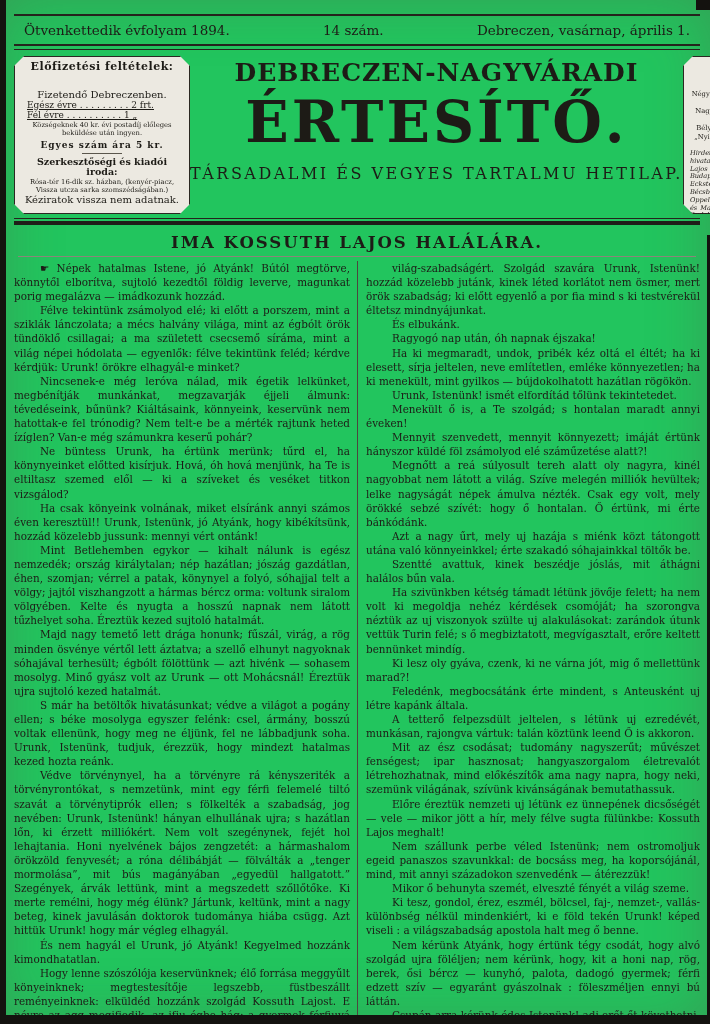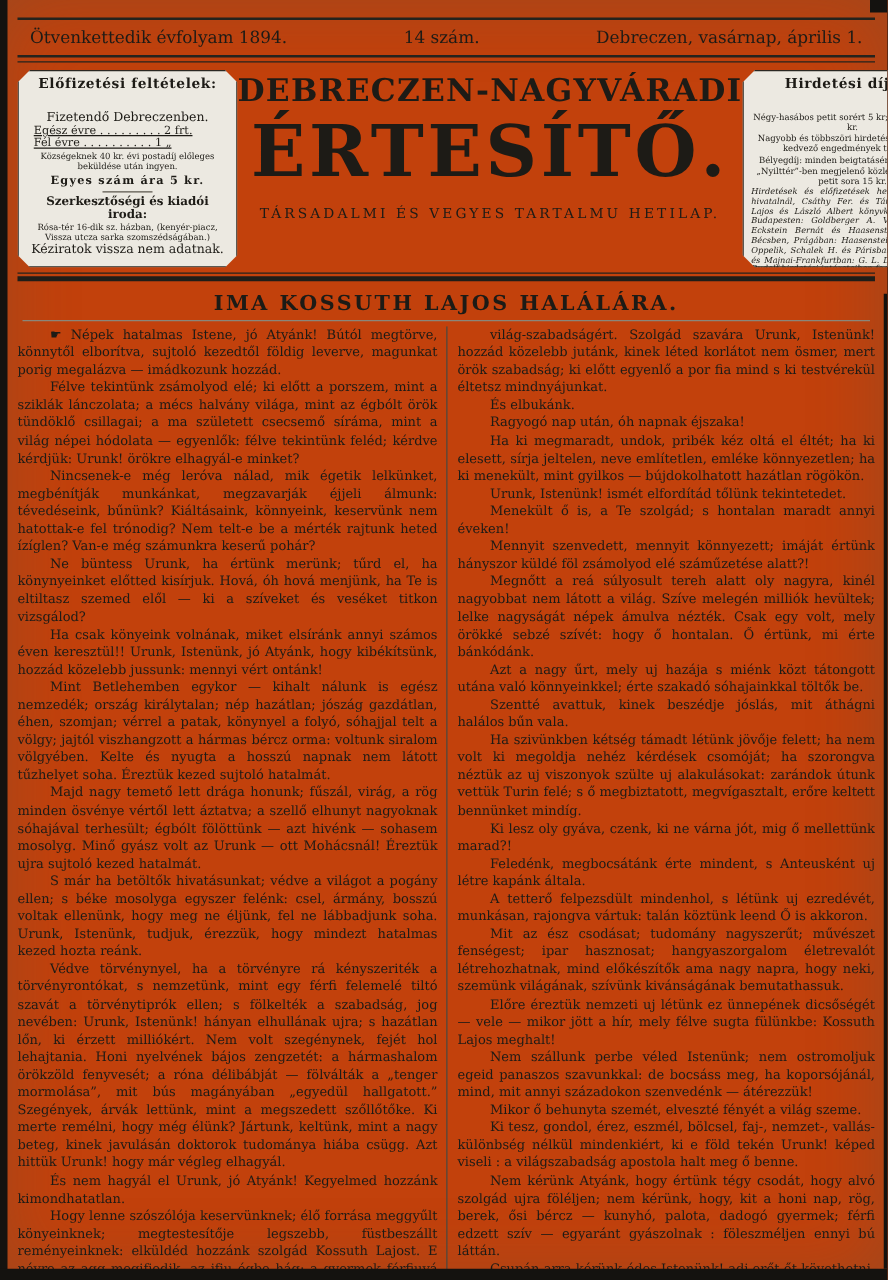--- a/index.html
+++ b/index.html
@@ -1,18 +1,18 @@
 <!DOCTYPE html>
 <html><head>
 <meta charset="utf-8">
 <style>
   html,body{margin:0;padding:0;background:#111310;}
   .page{
     position:relative;width:710px;height:1024px;margin:0 auto;
-    background:#c2410c;color:#1d1b16;overflow:hidden;
+    background:#22c55e;color:#1d1b16;overflow:hidden;
     font-family:"DejaVu Serif","Liberation Serif",serif;
     box-shadow:inset 0 0 60px rgba(90,85,70,.35);
   }
   
   .edge{position:absolute;background:#14120f;z-index:5;}
   .edge-left{left:0;top:0;width:6px;height:100%;}
   .edge-bottom{left:0;bottom:0;width:100%;height:9px;}
   .edge-right{right:0;top:235px;width:3px;height:780px;}
   .edge-corner{right:0;top:0;width:14px;height:10px;}
 
@@ -41,21 +41,21 @@
   .mh-box .bx-sub{font-weight:normal;font-size:10px;}
   .mh-box .bx-price{font-size:9px;text-align:left;padding:0 6px;text-decoration:underline;}
   .mh-box .bx-note{font-size:6.8px;line-height:8px;margin:1px 0;}
   .mh-box .bx-single{font-size:9px;font-weight:bold;letter-spacing:1px;margin:3px 0;}
   .mh-box .bx-div{border-top:1px solid #5a564c;width:40px;margin:3px auto;}
   .mh-box .bx-office{font-size:9.5px;font-weight:bold;margin-top:2px;}
   .mh-box .bx-agents{font-size:6.6px;line-height:7.8px;font-style:italic;text-align:justify;}
   .mh-center{flex:1 1 auto;text-align:center;z-index:1;padding-top:2px;}
   .mh-t1{font-size:25px;font-weight:bold;letter-spacing:1px;white-space:nowrap;}
   .mh-t2{font-size:57px;font-weight:bold;letter-spacing:3px;white-space:nowrap;line-height:66px;margin-top:2px;}
-  .mh-sub{font-size:11px;letter-spacing:2.5px;white-space:nowrap;margin-top:9px;}
+  .mh-sub{font-size:16px;letter-spacing:2.5px;white-space:nowrap;margin-top:9px;}
 
   .rule-heavy{margin:4px 2px 0 2px;}
   .rule-heavy .thin{height:1px;background:#25231d;}
   .rule-heavy .thick{height:4px;background:#1f1d18;margin-top:2px;}
 
   
   .article-title{
     text-align:center;font-size:16.5px;font-weight:bold;letter-spacing:2px;
     padding:8px 0 4px 0;
   }
@@ -146,21 +146,21 @@
           <p>Ha ki megmaradt, undok, pribék kéz oltá el éltét; ha ki elesett, sírja jeltelen, neve említetlen, emléke könnyezetlen; ha ki menekült, mint gyilkos — bújdokolhatott hazátlan rögökön.</p>
           <p>Urunk, Istenünk! ismét elfordítád tőlünk tekintetedet.</p>
           <p>Menekült ő is, a Te szolgád; s hontalan maradt annyi éveken!</p>
           <p>Mennyit szenvedett, mennyit könnyezett; imáját értünk hányszor küldé föl zsámolyod elé száműzetése alatt?!</p>
           <p>Megnőtt a reá súlyosult tereh alatt oly nagyra, kinél nagyobbat nem látott a világ. Szíve melegén milliók hevültek; lelke nagyságát népek ámulva nézték. Csak egy volt, mely örökké sebzé szívét: hogy ő hontalan. Ő értünk, mi érte bánkódánk.</p>
           <p>Azt a nagy űrt, mely uj hazája s miénk közt tátongott utána való könnyeinkkel; érte szakadó sóhajainkkal töltők be.</p>
           <p>Szentté avattuk, kinek beszédje jóslás, mit áthágni halálos bűn vala.</p>
           <p>Ha szivünkben kétség támadt létünk jövője felett; ha nem volt ki megoldja nehéz kérdések csomóját; ha szorongva néztük az uj viszonyok szülte uj alakulásokat: zarándok útunk vettük Turin felé; s ő megbiztatott, megvígasztalt, erőre keltett bennünket mindíg.</p>
           <p>Ki lesz oly gyáva, czenk, ki ne várna jót, mig ő mellettünk marad?!</p>
           <p>Feledénk, megbocsátánk érte mindent, s Anteusként uj létre kapánk általa.</p>
-          <p>A tetterő felpezsdült mindenhol, s létünk uj ezredévét, munkásan, rajongva vártuk: talán köztünk leend Ő is akkoron.</p>
+          <p>A tetterő felpezsdült jeltelen, s létünk uj ezredévét, munkásan, rajongva vártuk: talán köztünk leend Ő is akkoron.</p>
           <p>Mit az ész csodásat; tudomány nagyszerűt; művészet fenségest; ipar hasznosat; hangyaszorgalom életrevalót létrehozhatnak, mind előkészítők ama nagy napra, hogy neki, szemünk világának, szívünk kivánságának bemutathassuk.</p>
           <p>Előre éreztük nemzeti uj létünk ez ünnepének dicsőségét — vele — mikor jött a hír, mely félve sugta fülünkbe: Kossuth Lajos meghalt!</p>
           <p>Nem szállunk perbe véled Istenünk; nem ostromoljuk egeid panaszos szavunkkal: de bocsáss meg, ha koporsójánál, mind, mit annyi századokon szenvedénk — átérezzük!</p>
           <p>Mikor ő behunyta szemét, elveszté fényét a világ szeme.</p>
           <p>Ki tesz, gondol, érez, eszmél, bölcsel, faj-, nemzet-, vallás-különbség nélkül mindenkiért, ki e föld tekén Urunk! képed viseli : a világszabadság apostola halt meg ő benne.</p>
           <p>Nem kérünk Atyánk, hogy értünk tégy csodát, hogy alvó szolgád ujra föléljen; nem kérünk, hogy, kit a honi nap, rög, berek, ősi bércz — kunyhó, palota, dadogó gyermek; férfi edzett szív — egyaránt gyászolnak : föleszméljen ennyi bú láttán.</p>
           <p>Csupán arra kérünk édes Istenünk! adj erőt őt követhetni, eszméit felfoghatni.</p>
         </div>
     </div>
 

